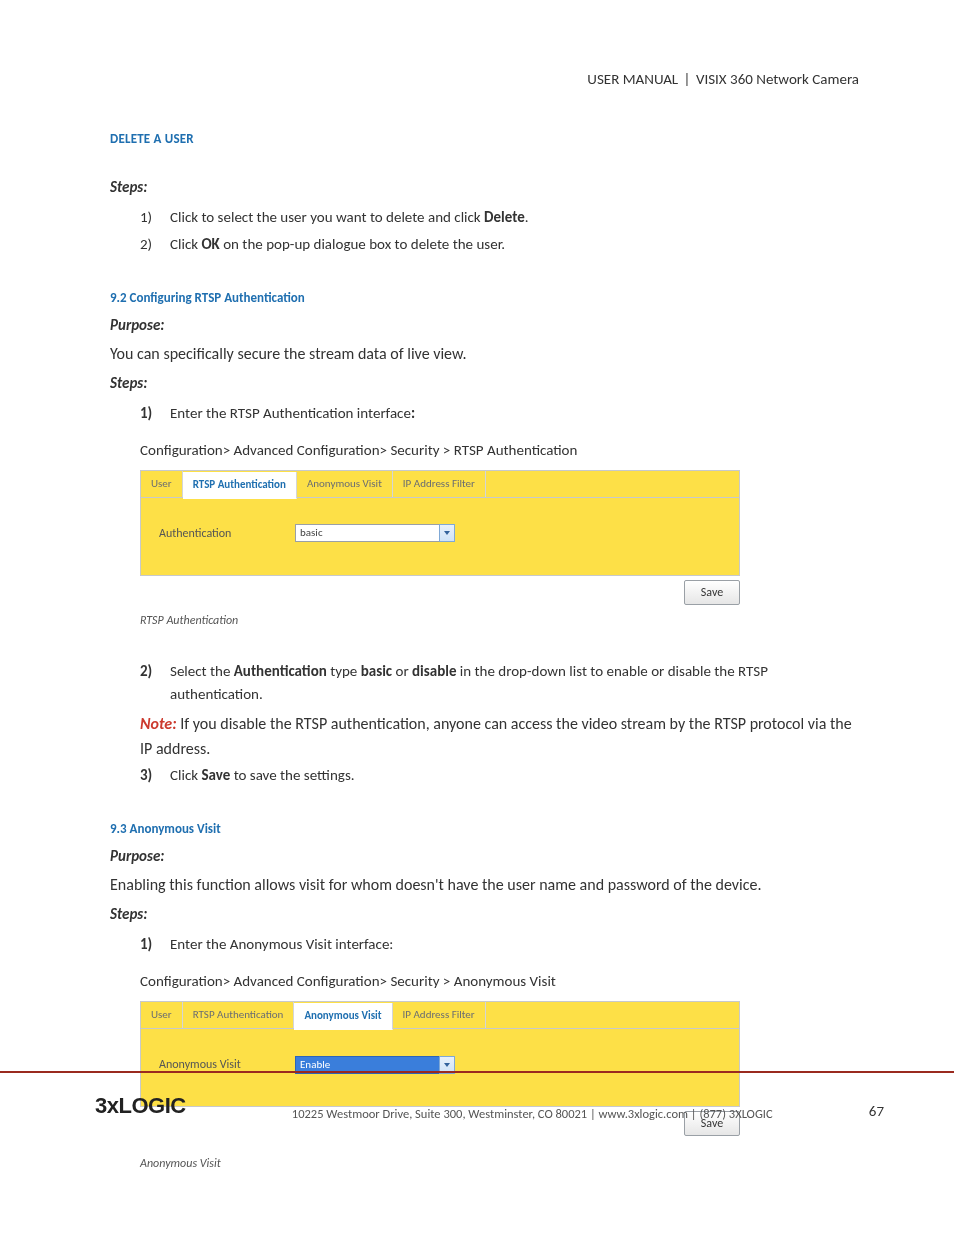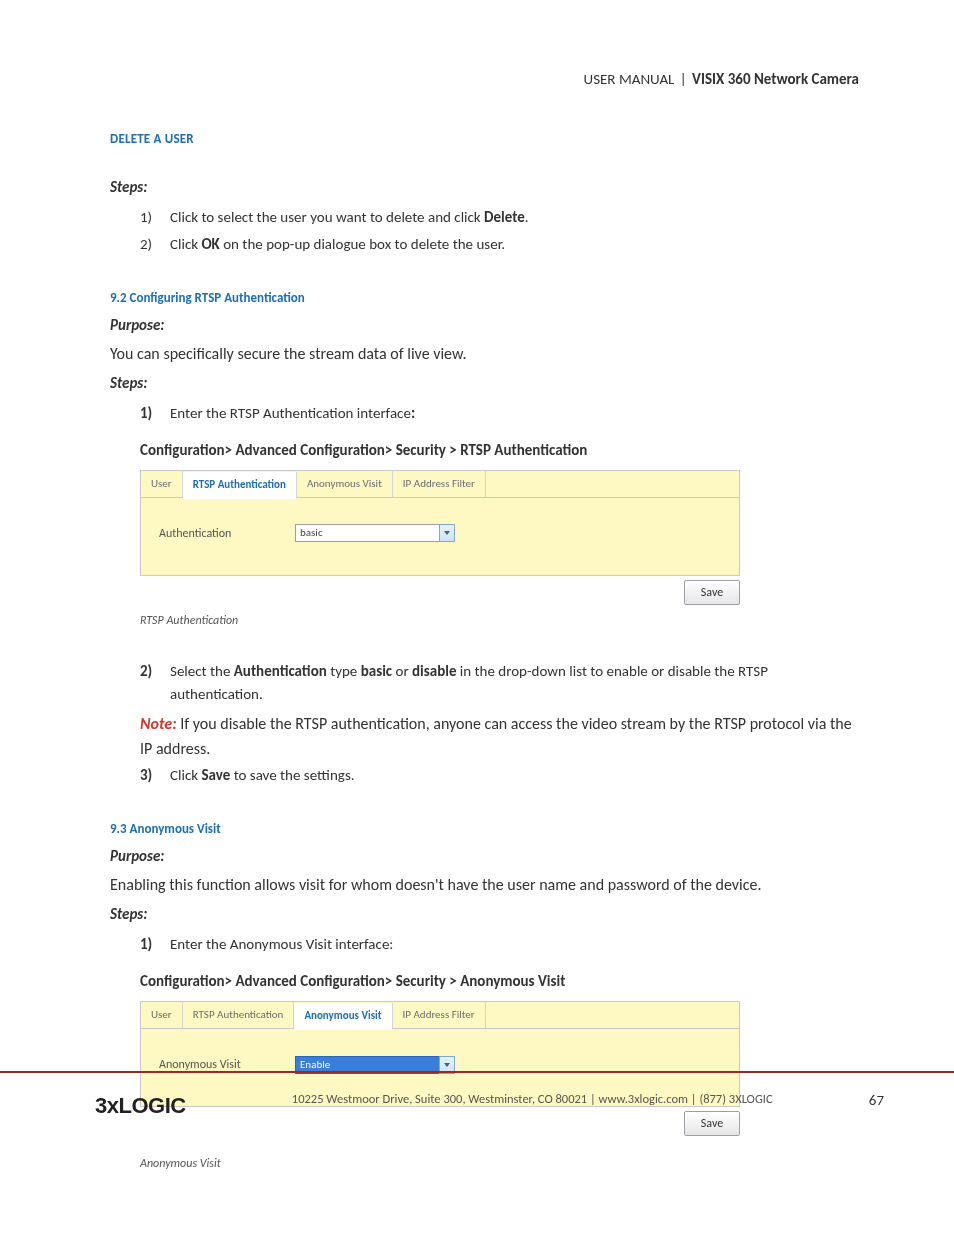--- a/index.html
+++ b/index.html
@@ -14,21 +14,21 @@
     padding: 68px 95px 0 110px;
     line-height: 1.55;
   }
   .header-line {
     text-align: right;
     font-size: 15px;
     color: #333;
     margin-bottom: 38px;
   }
   .header-line .pipe { margin: 0 2px; }
-  .header-line .bold { font-weight: 700; }
+  .header-line .bold { font-weight: 400; }
   .blue-head {
     color: #1f6fb0;
     font-weight: 700;
     font-size: 13px;
     letter-spacing: 0.2px;
     margin-bottom: 27px;
     margin-top: 6px;
   }
   .steps-label {
     font-style: italic;
@@ -65,29 +65,29 @@
     font-weight: 700;
     font-size: 13px;
     margin-top: 32px;
     margin-bottom: 6px;
   }
   .body-text {
     font-size: 16px;
     margin-bottom: 6px;
   }
   .path-line {
-    font-weight: 700;
+    font-weight: 400;
     font-size: 15px;
     margin-top: 14px;
     margin-bottom: 8px;
     margin-left: 30px;
   }
   .ui-panel {
     border: 1px solid #c7c9cc;
-    background: #fef9c3;
+    background: #fde047;
     margin: 6px 0 4px 30px;
     width: 600px;
     position: relative;
     padding-bottom: 22px;
   }
   .ui-tabs {
     display: flex;
     border-bottom: 1px solid #c7c9cc;
     font-size: 11px;
     color: #6a6d72;
@@ -206,21 +206,21 @@
     left: 0;
     width: 954px;
     bottom: 162px;
   }
   .footer {
     position: absolute;
     left: 95px;
     right: 70px;
     bottom: 112px;
     display: flex;
-    align-items: flex-start;
+    align-items: flex-end;
     justify-content: space-between;
   }
   .logo {
     font-family: Arial, sans-serif;
     font-size: 22px;
     font-weight: 700;
     letter-spacing: -0.5px;
     color: #222;
   }
   .footer-text {

